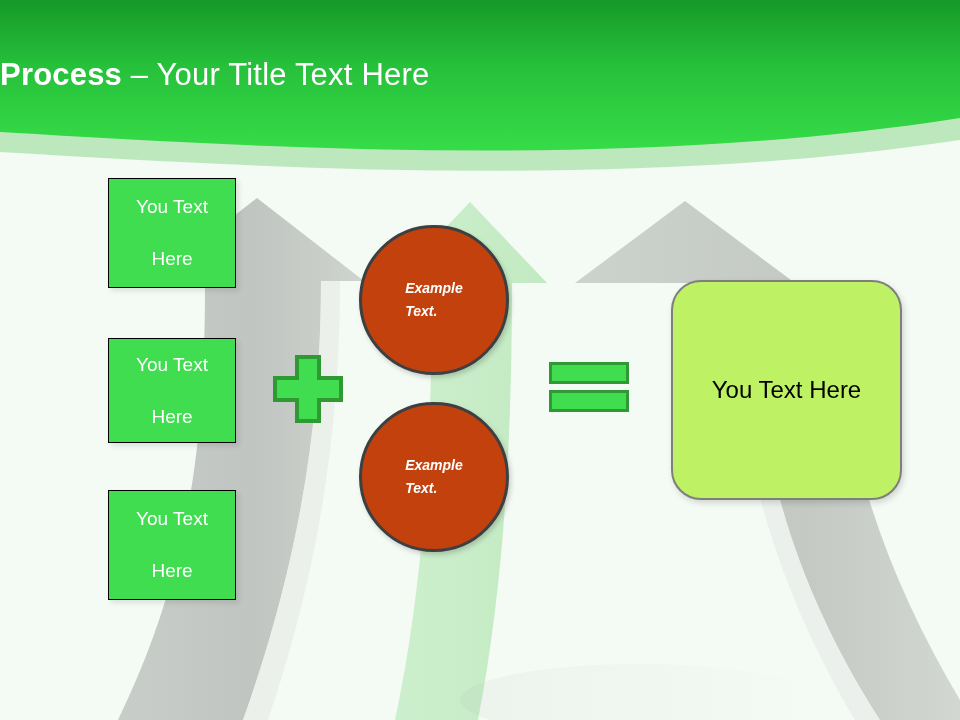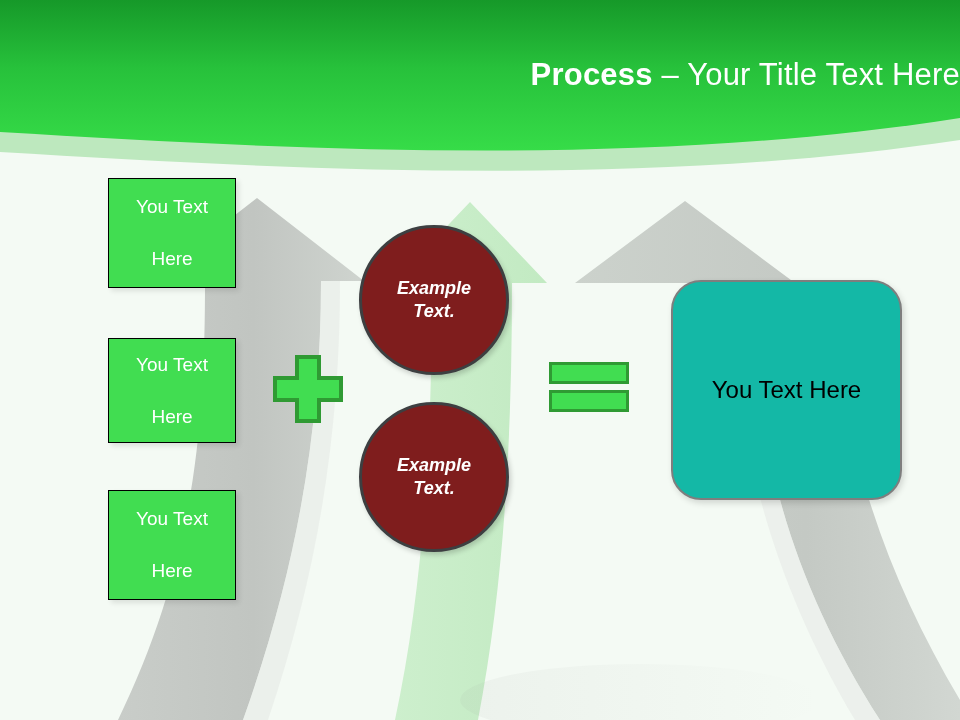--- a/index.html
+++ b/index.html
@@ -29,21 +29,21 @@
     position: absolute;
     left: 0; top: 0;
     width: 960px;
     height: 185px;
   }
   #slide-title {
     position: absolute;
     left: 0;
     top: 53px;
     width: 960px;
-    text-align: right;
+    text-align: left;
     font-size: 31px;
     line-height: 44px;
     color: #ffffff;
     letter-spacing: 0.2px;
     white-space: nowrap;
   }
   #slide-title .strong {
     font-weight: bold;
   }
   #slide-title .light {
@@ -79,29 +79,29 @@
     width: 70px;
     height: 68px;
   }
 
   
   .gray-circle {
     position: absolute;
     width: 150px;
     height: 150px;
     border-radius: 50%;
-    background: #7f1d1d;
+    background: #c2410c;
     border: 3px solid #3d3f41;
     box-sizing: border-box;
     display: flex;
     align-items: center;
     justify-content: center;
-    text-align: center;
+    text-align: left;
     color: #ffffff;
-    font-size: 18px;
+    font-size: 14px;
     line-height: 23px;
     font-weight: bold;
     font-style: italic;
     box-shadow: 2px 3px 5px rgba(0,0,0,0.18);
   }
   #circle-1 { left: 359px; top: 225px; }
   #circle-2 { left: 359px; top: 402px; }
 
   
   #equals-sign {
@@ -123,21 +123,21 @@
   #eq-bar-top { top: 3px; }
   #eq-bar-bottom { top: 31px; }
 
   
   #result-box {
     position: absolute;
     left: 671px;
     top: 280px;
     width: 231px;
     height: 220px;
-    background: #14b8a6;
+    background: #bef264;
     border: 2px solid #7e7e7e;
     border-radius: 30px;
     box-sizing: border-box;
     display: flex;
     align-items: center;
     justify-content: center;
     color: #000000;
     font-size: 24px;
     white-space: nowrap;
     box-shadow: 2px 3px 6px rgba(0,0,0,0.15);

